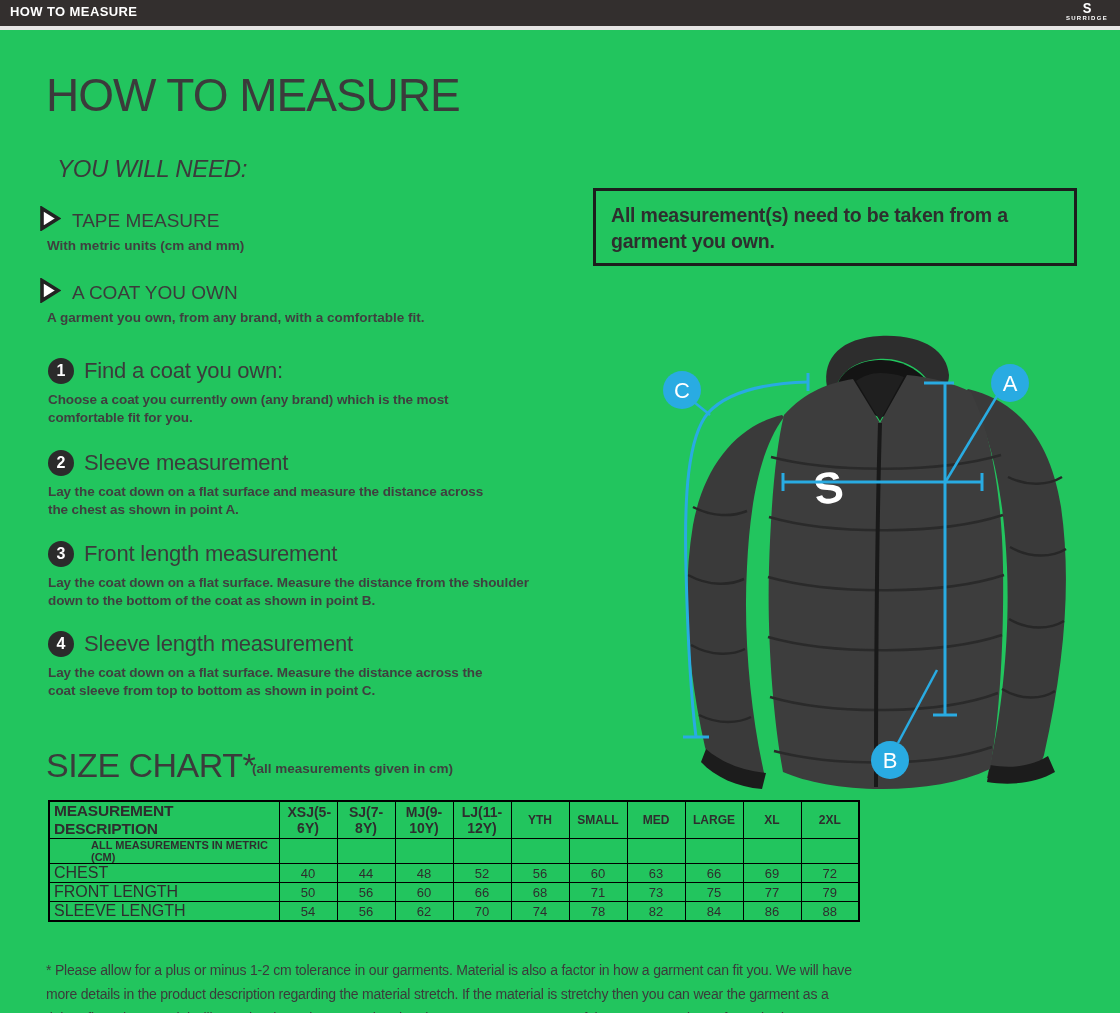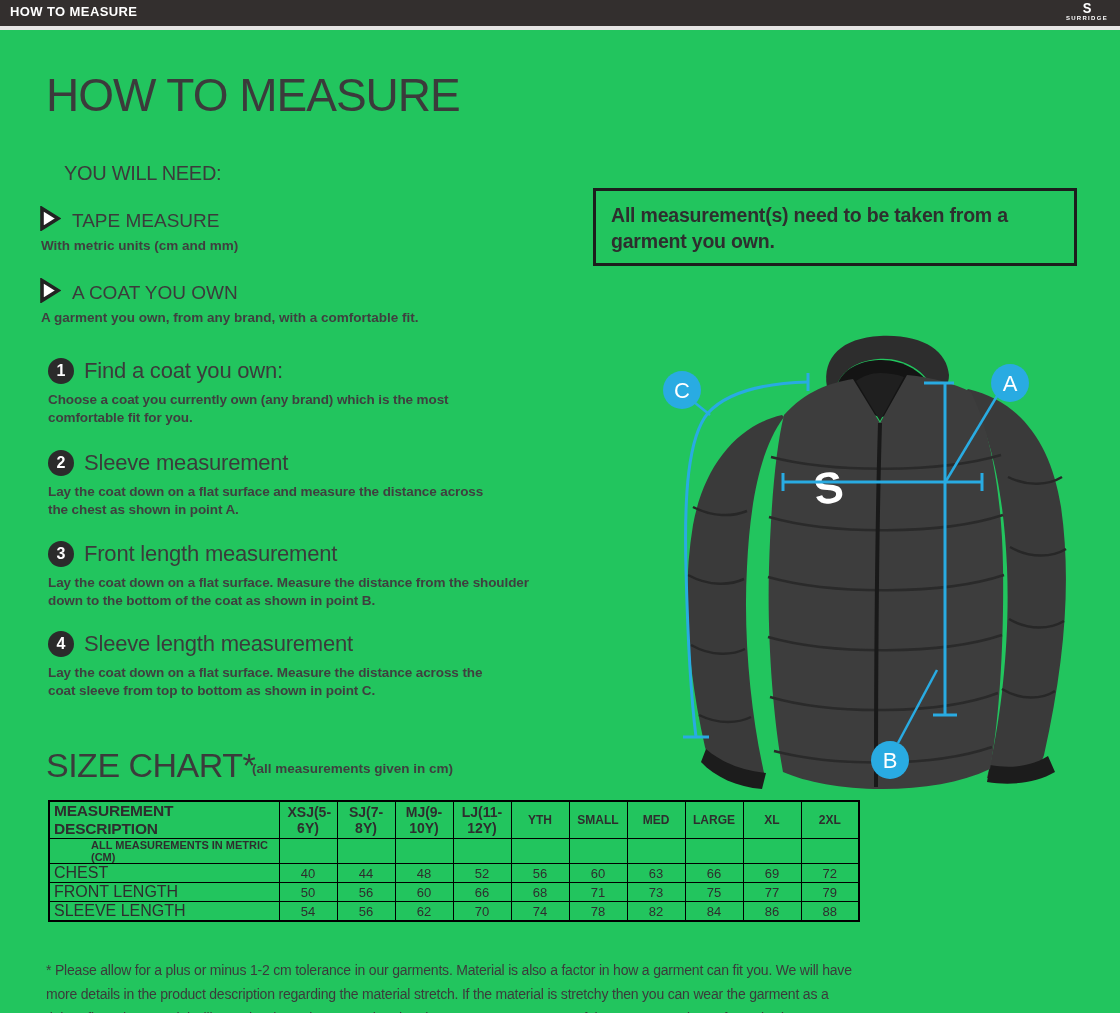--- a/index.html
+++ b/index.html
@@ -12,30 +12,30 @@
             border-bottom:4px solid #e6e5e4; display:flex; align-items:center;
             justify-content:space-between; padding:0 12px 4px 10px; }
   .topbar-title { color:#ffffff; font-size:13px; font-weight:bold; letter-spacing:.4px; }
   .brand { display:flex; flex-direction:column; align-items:center; line-height:1; color:#fff; }
   .brand-mark { font-size:13px; font-weight:bold; transform:scaleY(1.15); letter-spacing:0; }
   .brand-name { font-size:6px; font-weight:bold; letter-spacing:1.3px; margin-top:1px; }
 
   
   .page-title { position:absolute; left:46px; top:68px; font-size:46px; font-weight:400;
                 color:#3b3b3b; letter-spacing:-1px; margin:0; }
-  .ywn-heading { position:absolute; left:48px; top:146px; font-size:20px; font-weight:400;
-                 color:#3b3b3b; letter-spacing:-.3px; margin:16px; }
+  .ywn-heading { position:absolute; left:48px; top:146px; font-size:24px; font-weight:400;
+                 color:#3b3b3b; letter-spacing:-.3px; margin:9px;font-style:italic; }
 
   
   .need-item { position:absolute; left:39px; }
   .need-item.one { top:206px; }
   .need-item.two { top:278px; }
   .need-head { display:flex; align-items:center; gap:11px; }
   .need-label { font-size:19px; color:#3b3b3b; }
-  .need-desc { font-size:13.5px; font-weight:bold; color:#3f3f3f; margin-top:3px; margin-left:2px; }
+  .need-desc { font-size:13.5px; font-weight:bold; color:#3f3f3f; margin-top:3px; margin-left:8px; }
 
   
   .step { position:absolute; left:48px; }
   .step.s1 { top:358px; } .step.s2 { top:450px; } .step.s3 { top:541px; } .step.s4 { top:631px; }
   .step-head { display:flex; align-items:center; gap:10px; }
   .step-num { width:26px; height:26px; border-radius:50%; background:#2b2b2b; color:#fff;
               font-size:16px; font-weight:bold; display:flex; align-items:center;
               justify-content:center; flex:0 0 auto; }
   .step-title { font-size:22px; color:#3b3b3b; letter-spacing:-.2px; }
   .step-desc { font-size:13.5px; font-weight:bold; color:#3f3f3f; line-height:18px;

